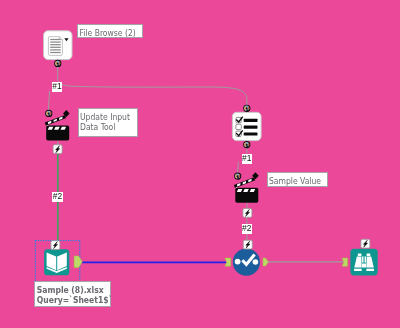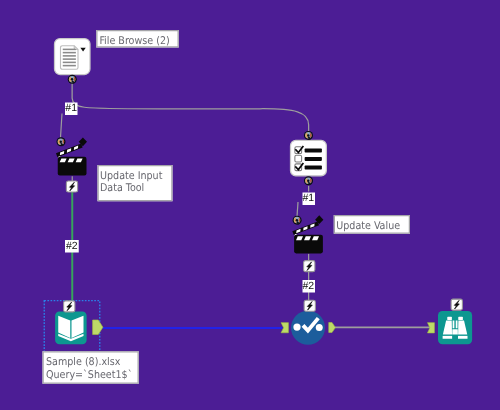--- a/index.html
+++ b/index.html
@@ -1,19 +1,19 @@
 <!DOCTYPE html>
 <html><head>
 <meta charset="utf-8">
 <title>Workflow Canvas</title>
 <style>
   html,body{margin:0;padding:0;}
   body{width:400px;height:328px;background:#ffffff;overflow:hidden;
        font-family:"Liberation Sans",sans-serif;}
-  #canvas{position:relative;width:400px;height:328px;background:#4c1d95;}
+  #canvas{position:relative;width:400px;height:328px;background:#ec4899;}
   svg.layer{position:absolute;left:0;top:0;width:400px;height:328px;
             pointer-events:none;}
   .lbl{position:absolute;background:#ffffff;border:1px solid #a4a4a8;
        color:#68686f;font-size:8.5px;line-height:10.6px;
        white-space:pre;font-family:"DejaVu Sans",sans-serif;font-stretch:condensed;
        box-sizing:border-box;padding:2.6px 2px 1px 1.5px;}
   .wirelbl{position:absolute;font-size:8.4px;color:#111;line-height:9.6px;
            font-family:"Liberation Sans",sans-serif;white-space:pre;
            background:#ffffff;padding:0 0.5px;}
 </style>
@@ -198,23 +198,23 @@
       <g transform="translate(246.8,144.6)">
           <use href="#action-badge-shape"></use>
         </g>
       <g transform="translate(237.7,176.1)">
           <use href="#action-badge-shape"></use>
         </g>
     </g>
   </svg>
 
   <div class="lbl" style="left:77px;top:24px;width:66px;height:14px;">File Browse (2)</div>
-  <div class="lbl" style="left:77.5px;top:108px;width:60px;height:29px;margin-top:24px;">Update Input
+  <div class="lbl" style="left:77.5px;top:108px;width:60px;height:29px;">Update Input
 Data Tool</div>
-  <div class="lbl" style="left:266.5px;top:172px;width:61px;height:15px;">Update Value</div>
-  <div class="lbl" style="left:34.3px;top:281.3px;width:77px;height:26px;">Sample (8).xlsx
+  <div class="lbl" style="left:266.5px;top:172px;width:61px;height:15px;">Sample Value</div>
+  <div class="lbl" style="left:34.3px;top:281.3px;width:77px;height:26px;font-weight:bold;">Sample (8).xlsx
 Query=`Sheet1$`</div>
 
   <div class="wirelbl" style="left:51.8px;top:82.1px;">#1</div>
   <div class="wirelbl" style="left:52.3px;top:192.2px;">#2</div>
   <div class="wirelbl" style="left:241.5px;top:154px;">#1</div>
   <div class="wirelbl" style="left:241.5px;top:224px;">#2</div>
 </div>
 
 </body></html>

